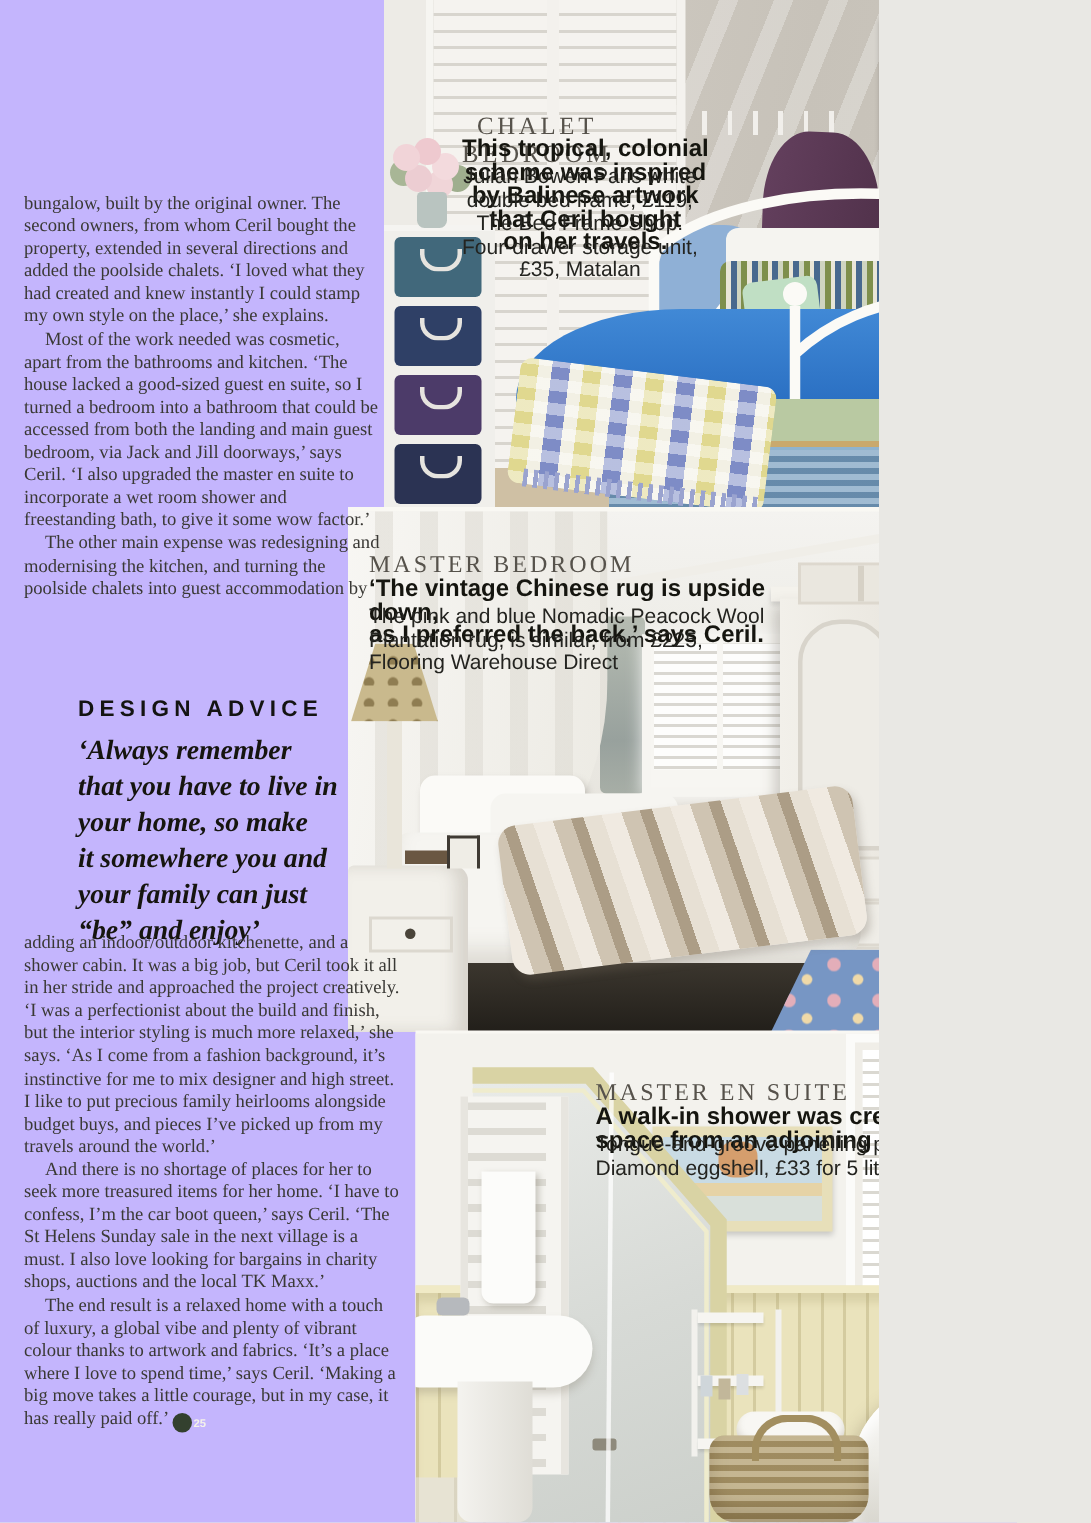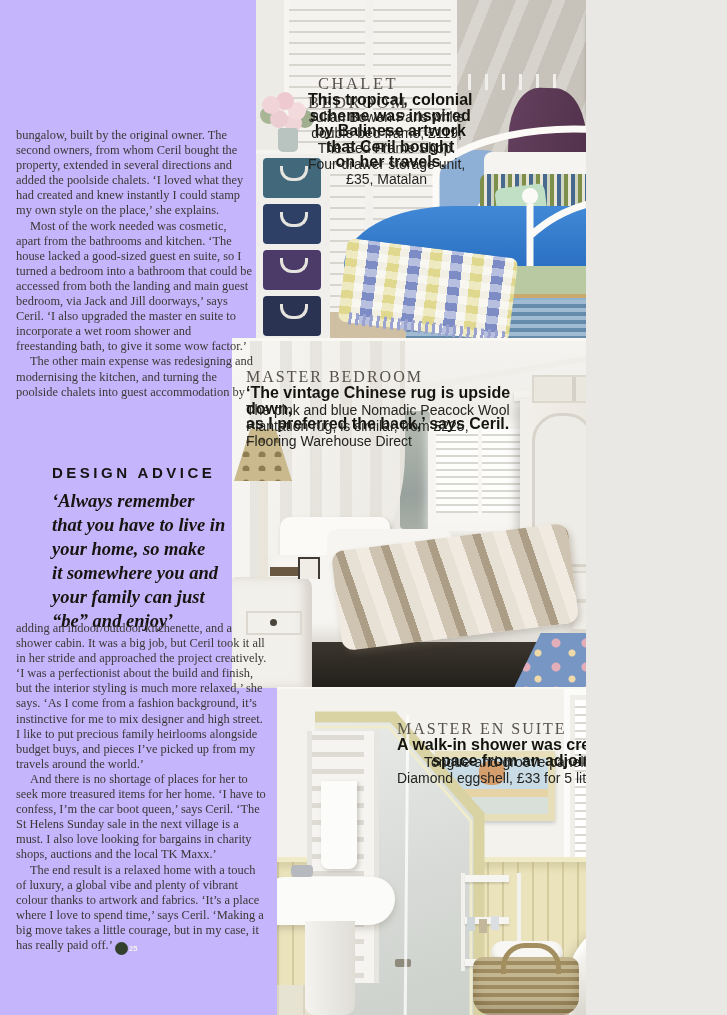--- a/index.html
+++ b/index.html
@@ -198,21 +198,21 @@
   .bp-bathtap{left:366px;top:194px;width:12px;height:38px;background:#b3b6ba;border-radius:3px;}
   .bp-bathtap2{left:384px;top:202px;width:10px;height:30px;background:#c0c3c6;border-radius:3px;}
   .bp-basket{left:196px;top:268px;width:106px;height:58px;background:#b5a273;border-radius:10px 10px 18px 18px;
       box-shadow:inset 0 -10px 12px rgba(90,70,35,.35);}
   .bp-basket .weave{left:0;top:0;width:106px;height:58px;border-radius:10px 10px 18px 18px;
       background:repeating-linear-gradient(180deg,rgba(255,255,255,.22) 0 4px,rgba(80,60,30,.22) 4px 8px);}
   .bp-basket .handle{left:28px;top:-14px;width:50px;height:26px;border:5px solid #a28e5f;border-bottom:none;
       border-radius:24px 24px 0 0;}
   .bp-towels2{left:214px;top:252px;width:72px;height:24px;background:#f8f7f3;border-radius:12px;
       box-shadow:inset 0 -4px 5px rgba(150,140,120,.3);}
-  .cap-ensuite{right:10px;top:12px;width:320px;text-align:right;}
+  .cap-ensuite{right:10px;top:12px;width:320px;}
   .cap-ensuite .cap-head{font-size:16px;letter-spacing:2px;}
 </style>
 </head>
 <body>
 
 <div class="page">
 
   <div class="photo" id="ph-top">
     <div class="tp-lightstripes"></div>
     <div class="tp-leftwall"></div>

